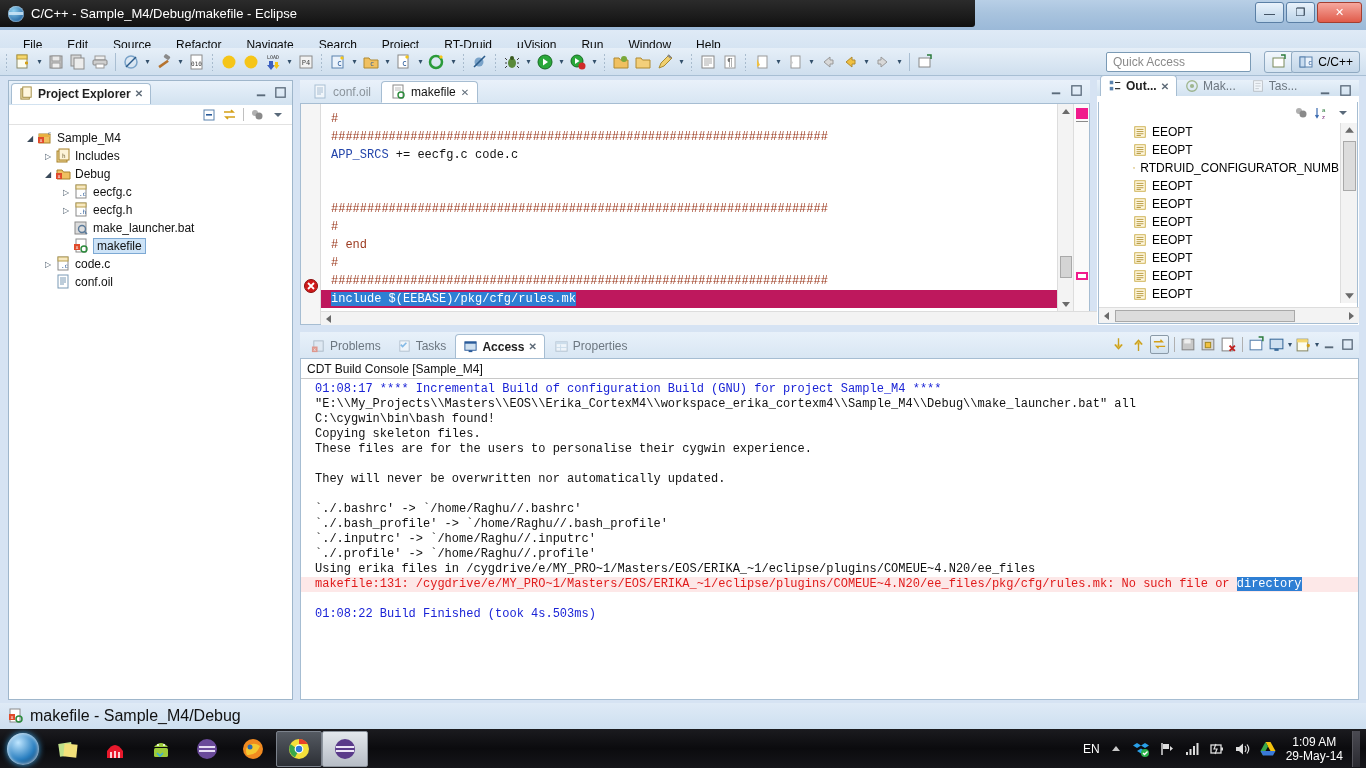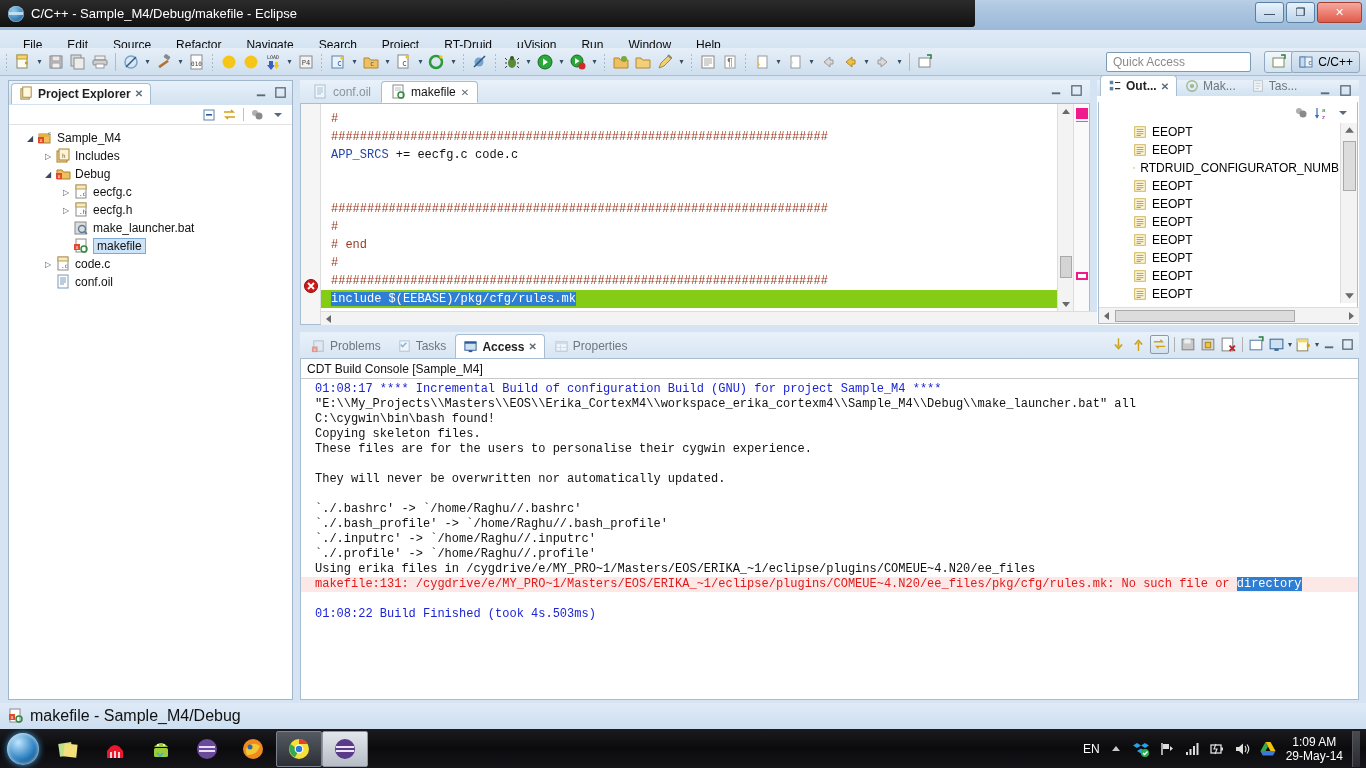--- a/index.html
+++ b/index.html
@@ -113,21 +113,21 @@
     background:#fff; border:1px solid #a6bdd2; display:flex;
   }
   .ruler-left { width:20px; background:#f5f5f5; border-right:1px solid #dcdcdc; position:relative; }
   .code-area { flex:1; position:relative; overflow:hidden;
     font-family:"Liberation Mono", monospace; font-size:12px; padding-top:6px; }
   .code-line { height:18px; line-height:18px; white-space:pre; padding-left:10px; }
   .c-hash { color:#9c3a1f; }
   .c-var  { color:#2244aa; }
   .c-plain{ color:#111; }
   .c-sel  { background:#2e7fd4; color:#fff; }
-  .sel-row{ background:#84cc16; }
+  .sel-row{ background:#be185d; }
   .vscroll { width:16px; background:#f3f3f3; border-left:1px solid #ddd; position:relative; }
   .vthumb { position:absolute; left:2px; width:12px; background:#d4d4d4; border:1px solid #a9a9a9; }
   .overview-ruler { width:16px; background:#fafafa; border-left:1px solid #ddd; position:relative; }
   .ov-mark { position:absolute; left:2px; width:12px; height:11px; background:#f01a8c; }
   .ov-mark.hollow { background:#fff; border:2px solid #f01a8c; height:8px; }
   .hscroll { position:absolute; left:0; bottom:0; height:14px; background:#f3f3f3; border-top:1px solid #ddd; }
 
   
   #outlineView { left:1097px; top:80px; width:262px; height:245px; background:#fff; }
   .out-list { position:absolute; left:1px; top:45px; width:240px; height:178px; overflow:hidden; }

